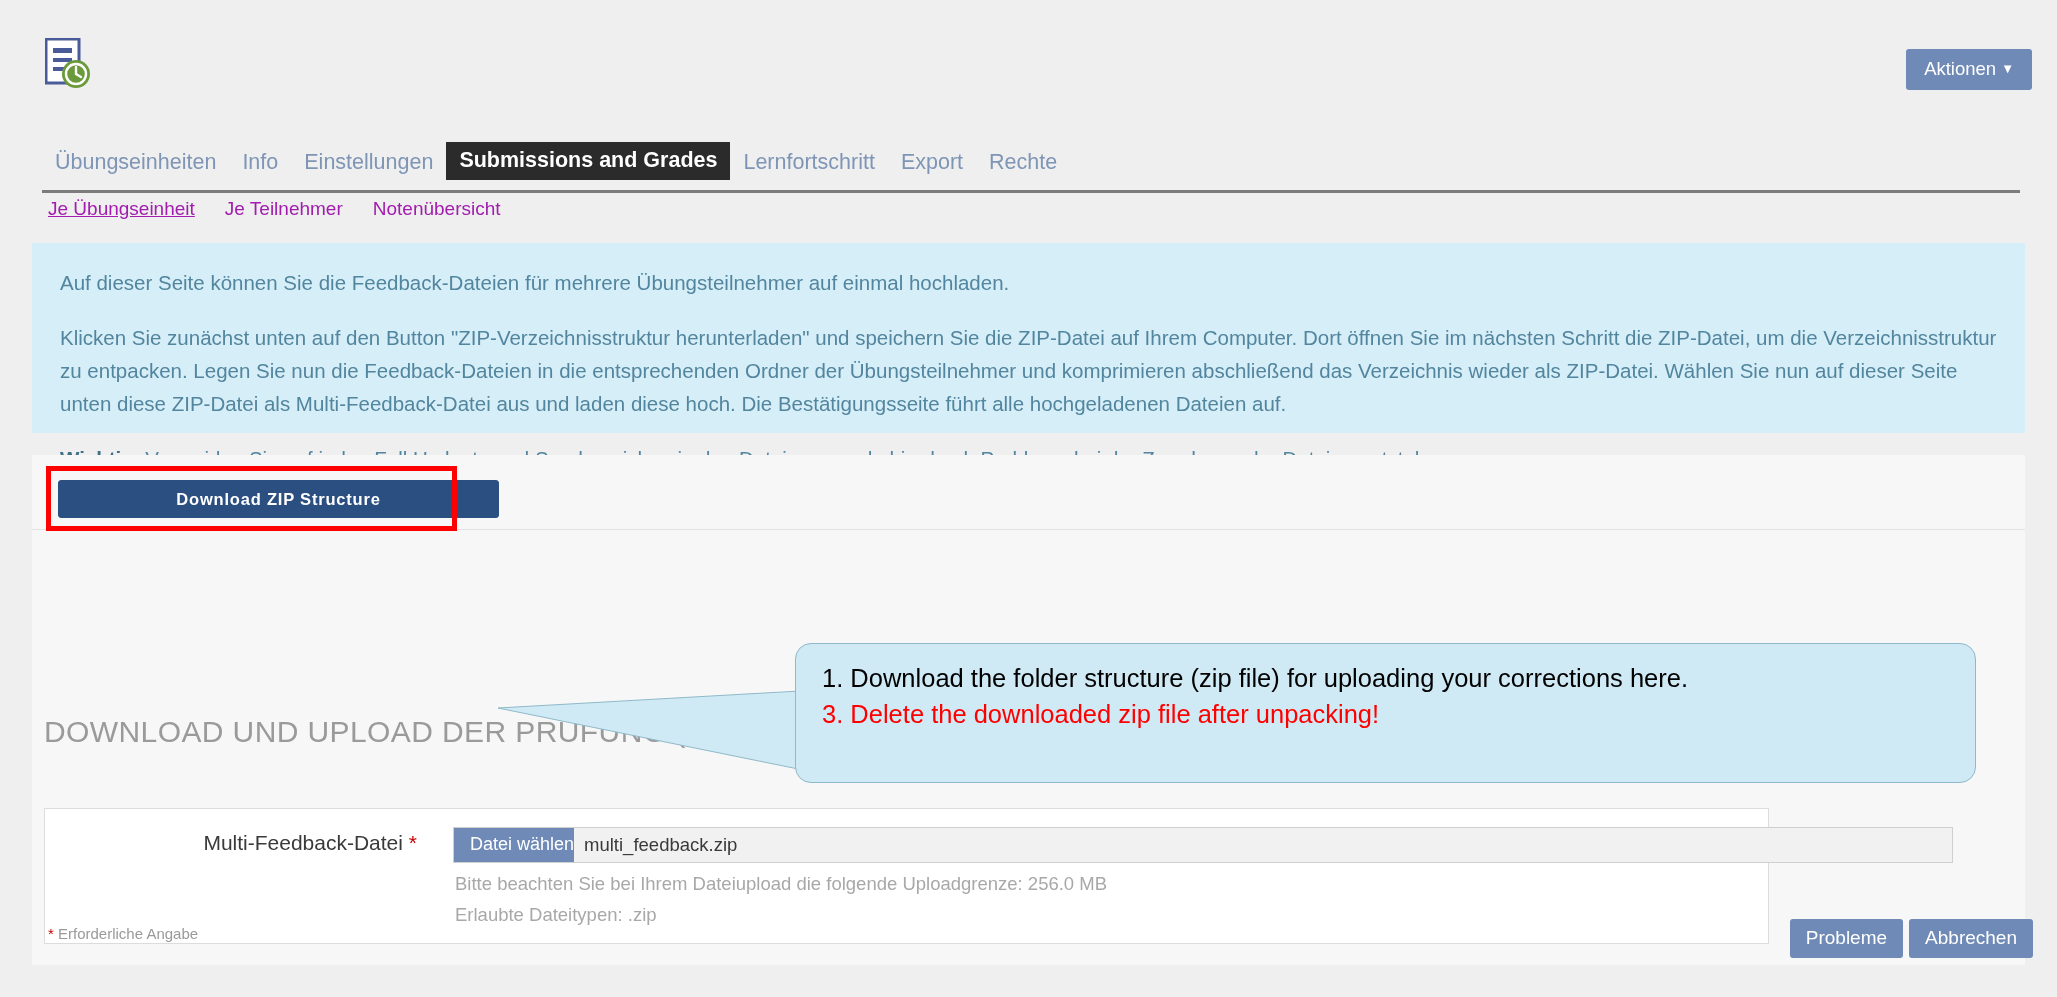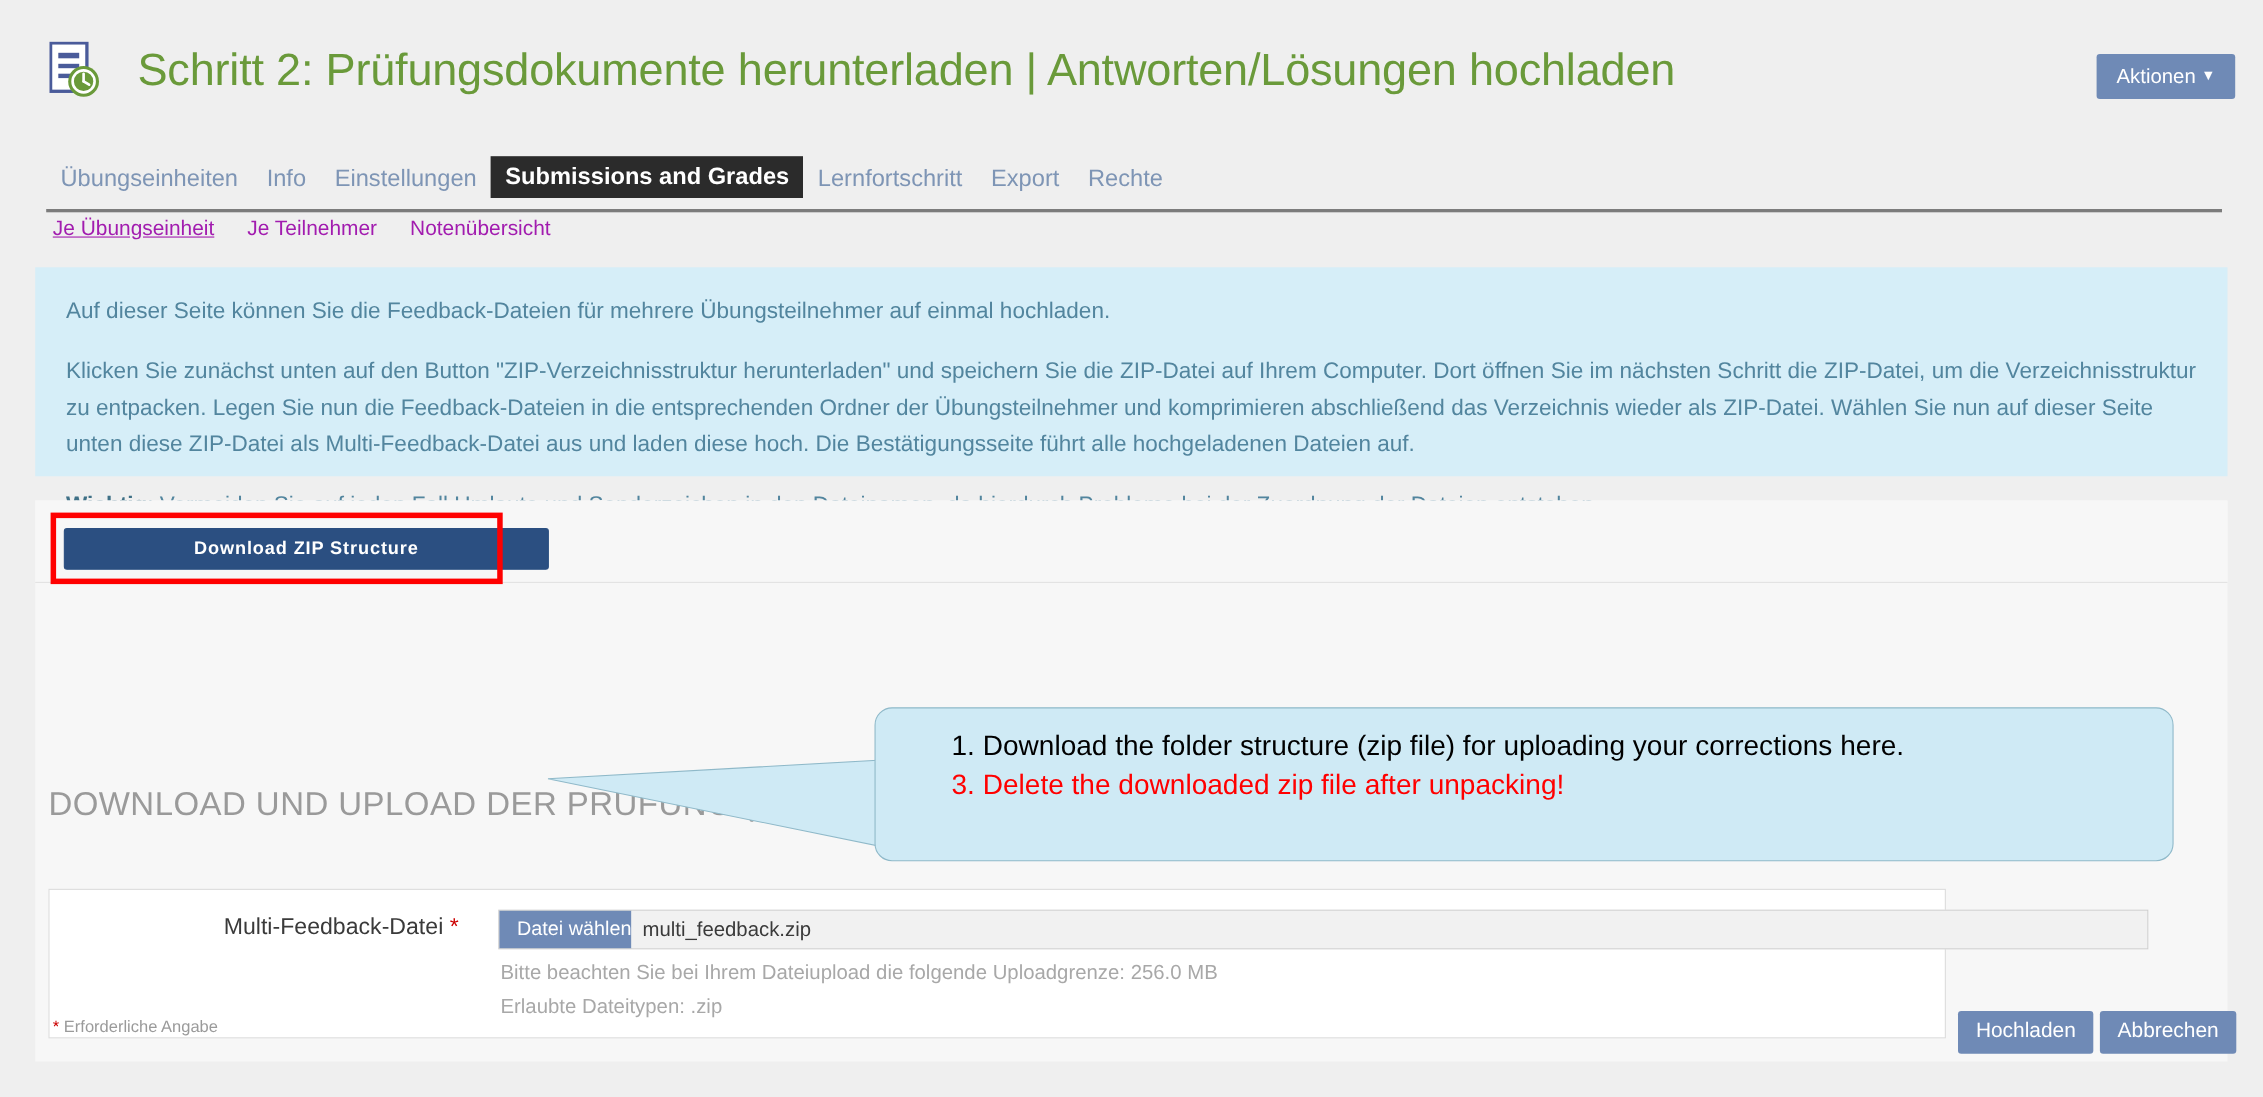--- a/index.html
+++ b/index.html
@@ -255,21 +255,20 @@
     border: 1px solid #8fb9c9;
     border-radius: 16px;
     z-index: 10;
     padding: 16px 0 0 26px;
   }
   .callout-line {
     font-size: 25.5px;
     color: #000000;
     line-height: 36px;
     white-space: nowrap;
-    margin-left: 43px;
   }
   .callout-line.warn { color: #ff0000; }
 </style>
 </head>
 <body>
 
 <div class="page">
 
   <div class="header">
     <span class="header-icon">
@@ -277,21 +276,20 @@
         <rect x="1" y="1" width="33" height="44" fill="#ffffff" stroke="#4a5b9a" stroke-width="3"></rect>
         <rect x="8" y="10" width="19" height="5" fill="#4a5b9a"></rect>
         <rect x="8" y="20" width="19" height="4" fill="#4a5b9a"></rect>
         <rect x="8" y="29" width="12" height="4" fill="#4a5b9a"></rect>
         <circle cx="31" cy="36" r="14" fill="#6a9a3a"></circle>
         <circle cx="31" cy="36" r="10" fill="none" stroke="#ffffff" stroke-width="2.4"></circle>
         <line x1="31" y1="36" x2="31" y2="29" stroke="#ffffff" stroke-width="2.4" stroke-linecap="round"></line>
         <line x1="31" y1="36" x2="36" y2="39" stroke="#ffffff" stroke-width="2.4" stroke-linecap="round"></line>
       </svg>
     </span>
-    <div class="page-title">Schritt 2: Prüfungsdokumente herunterladen | Antworten/Lösungen hochladen</div>
     <button class="actions-button">
       <span>Aktionen</span><span class="caret">▼</span>
     </button>
   </div>
 
   <div class="tabbar">
     <div class="tab">Übungseinheiten</div>
     <div class="tab">Info</div>
     <div class="tab">Einstellungen</div>
     <div class="tab active">Submissions and Grades</div>
@@ -332,21 +330,21 @@
     </div>
     <div class="form-hint h1">Bitte beachten Sie bei Ihrem Dateiupload die folgende Uploadgrenze: 256.0 MB</div>
     <div class="form-hint h2">Erlaubte Dateitypen: .zip</div>
   </div>
 
   <div class="required-note">
     <span class="req-star">*</span>
     <span>Erforderliche Angabe</span>
   </div>
   <div class="footer-buttons">
-    <button class="footer-btn">Hochladen</button>
+    <button class="footer-btn">Probleme</button>
     <button class="footer-btn">Abbrechen</button>
   </div>
 
   <svg class="callout-tail" viewBox="0 0 320 105">
     <polygon points="0,40 320,22 320,105" fill="#cfeaf5" stroke="#8fb9c9" stroke-width="1"></polygon>
   </svg>
   <div class="callout">
     <div class="callout-line">1. Download the folder structure (zip file) for uploading your corrections here.</div>
     <div class="callout-line warn">3. Delete the downloaded zip file after unpacking!</div>
   </div>

